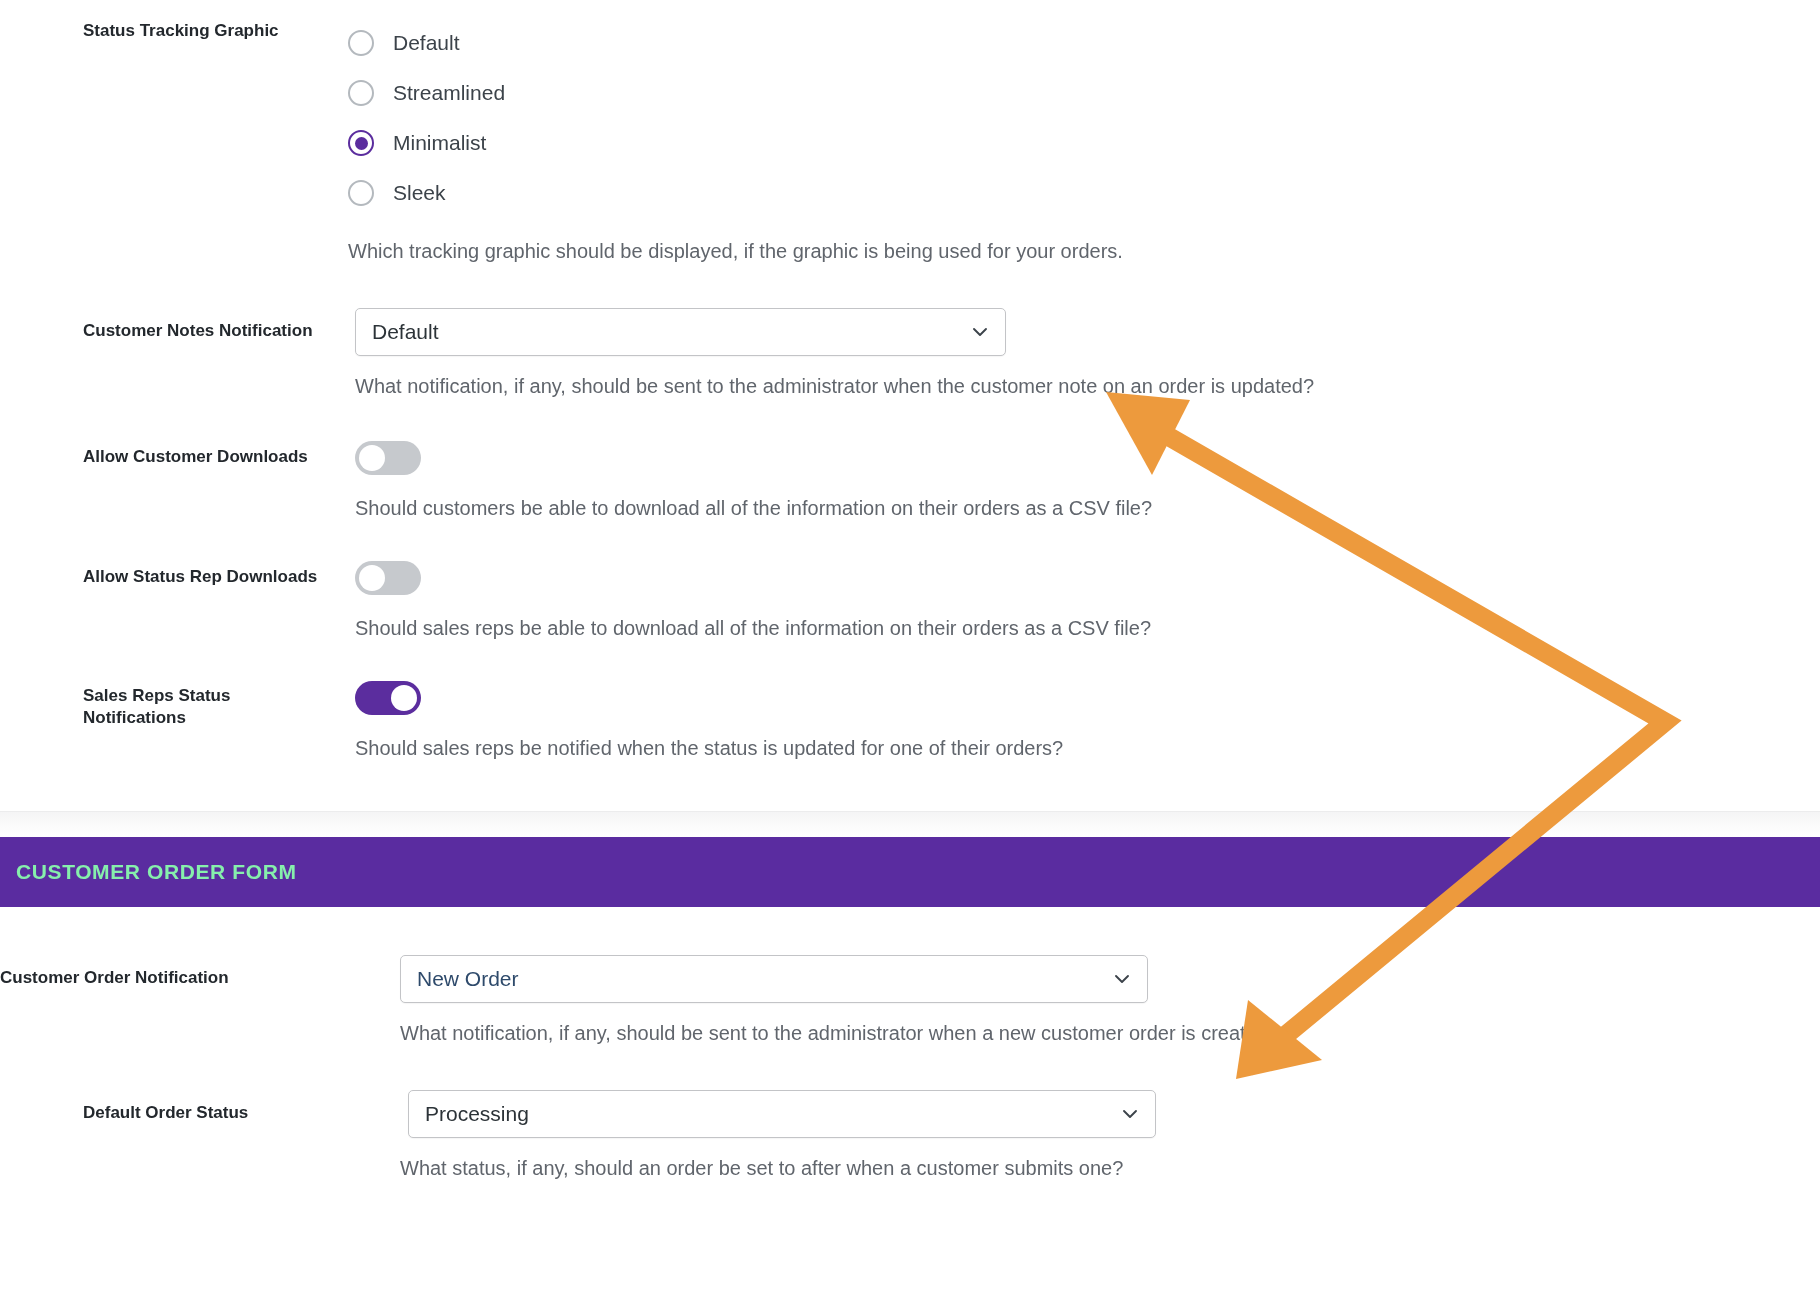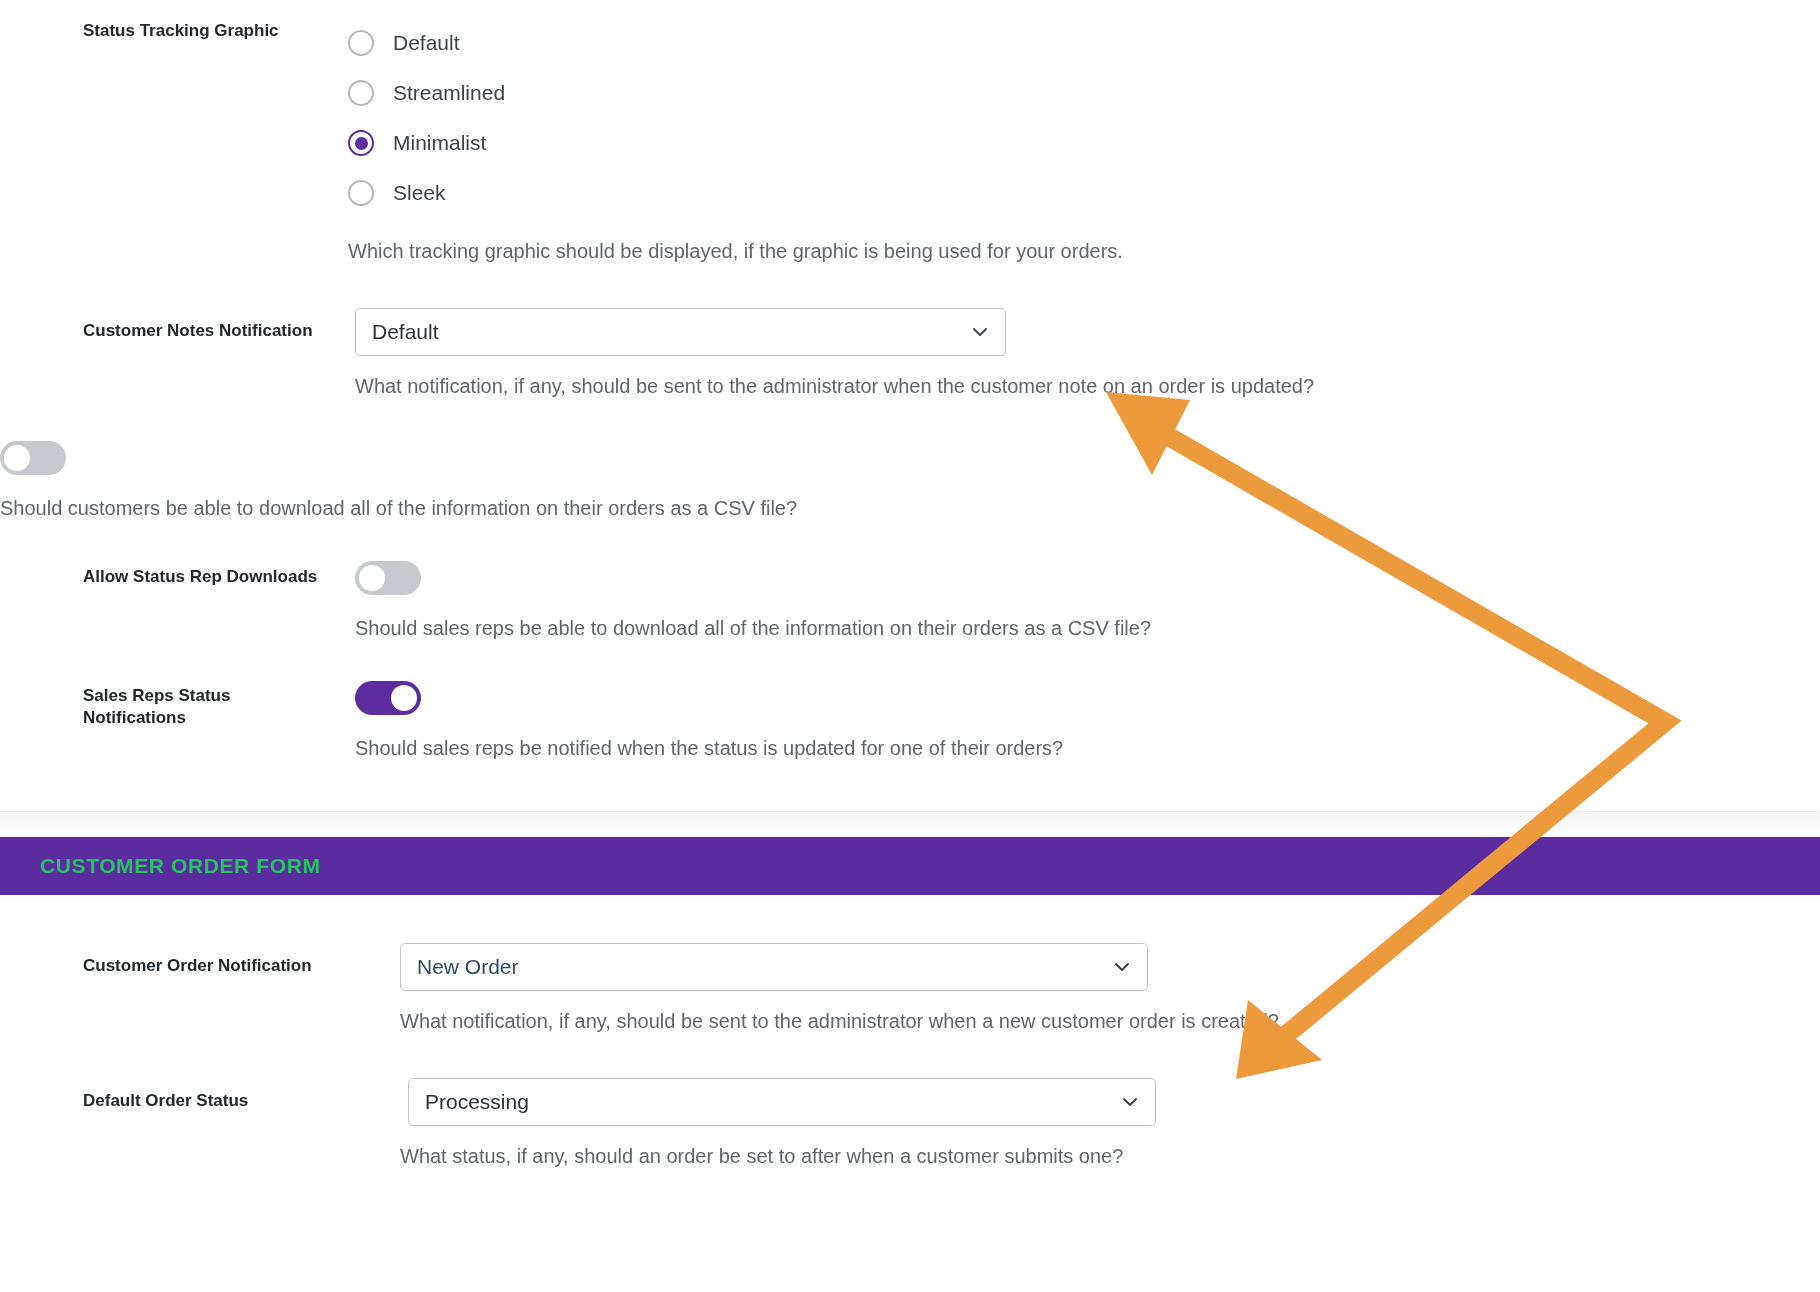--- a/index.html
+++ b/index.html
@@ -18,25 +18,25 @@
 
   
   .panel { background: #ffffff; }
   .gap-divider {
     height: 26px;
     background: linear-gradient(to bottom, #f4f4f5 0%, #fbfbfb 55%, #ffffff 100%);
     border-top: 1px solid #ececed;
   }
   .section-header {
     background: #5a2ca0;
-    color: #22c55e;
-    height: 58px;
+    color: #86efac;
+    height: 70px;
     display: flex;
     align-items: center;
-    padding-left: 40px;
+    padding-left: 16px;
     letter-spacing: .6px;
   }
   .section-header-title {
     font-size: 21px;
     font-weight: bold;
     text-transform: uppercase;
   }
 
   
   .field {
@@ -182,20 +182,21 @@
           <span>Default</span>
           <svg class="chev" viewBox="0 0 20 20">
             <path d="M4 7 L10 13 L16 7" fill="none" stroke="#3c434a" stroke-width="1.9" stroke-linecap="round" stroke-linejoin="round"></path>
           </svg>
         </div>
         <div class="field-desc" style="margin-top:17px;">What notification, if any, should be sent to the administrator when the customer note on an order is updated?</div>
       </div>
     </div>
 
     <div class="field" style="margin-top:42px;">
+      <div class="field-label" style="width:355px;padding-left:83px;padding-top:5px;">Allow Customer Downloads</div>
       <div class="field-body">
         <div class="toggle">
           <span class="knob"></span>
         </div>
         <div class="field-desc" style="margin-top:20px;">Should customers be able to download all of the information on their orders as a CSV file?</div>
       </div>
     </div>
 
     <div class="field" style="margin-top:40px;">
       <div class="field-label" style="width:355px;padding-left:83px;padding-top:5px;">Allow Status Rep Downloads</div>
@@ -224,21 +225,21 @@
   </div>
 
   <div class="gap-divider"></div>
 
   <div class="panel">
     <div class="section-header">
       <span class="section-header-title">CUSTOMER ORDER FORM</span>
     </div>
 
     <div class="field" style="margin-top:48px;">
-      <div class="field-label" style="width:400px;padding-left:83px;padding-top:12px;">Customer Order Notification</div>
+      <div class="field-label" style="width:400px;padding-top:12px;">Customer Order Notification</div>
       <div class="field-body">
         <div class="select blue-value" style="width:748px;">
           <span>New Order</span>
           <svg class="chev" viewBox="0 0 20 20">
             <path d="M4 7 L10 13 L16 7" fill="none" stroke="#3c434a" stroke-width="1.9" stroke-linecap="round" stroke-linejoin="round"></path>
           </svg>
         </div>
         <div class="field-desc" style="margin-top:17px;">What notification, if any, should be sent to the administrator when a new customer order is created?</div>
       </div>
     </div>

